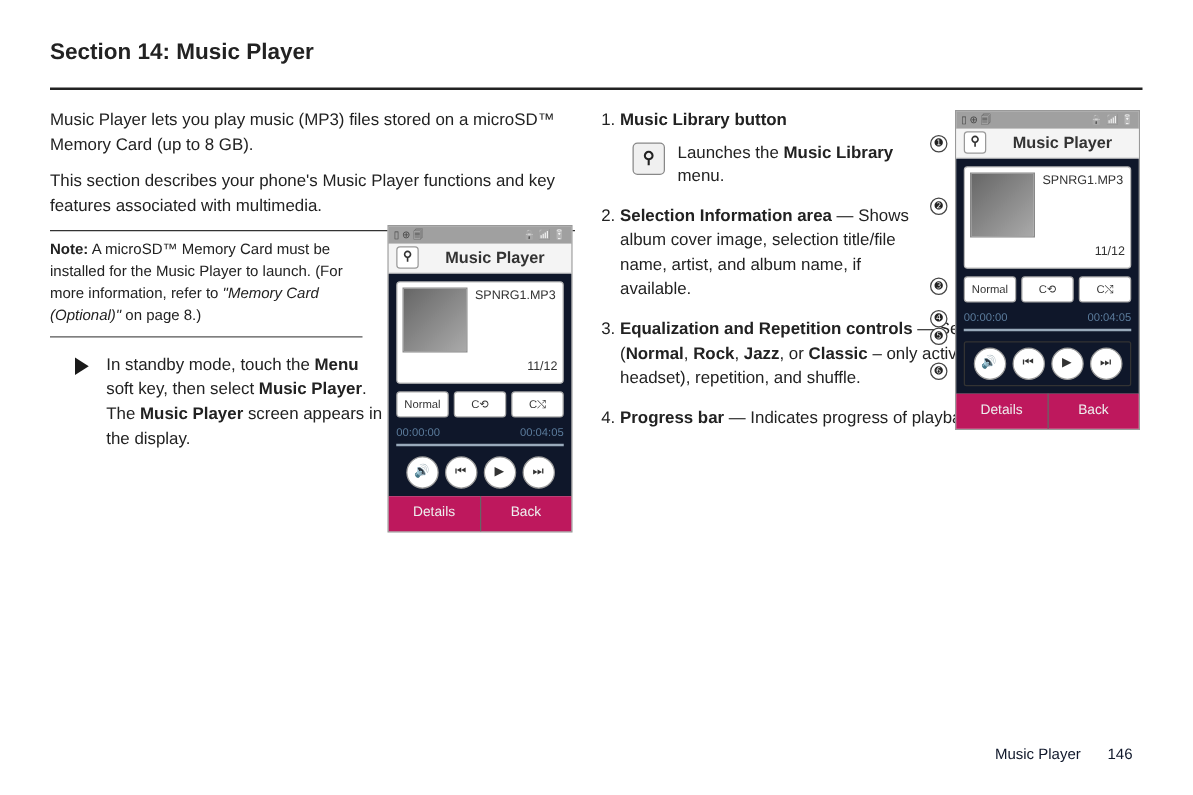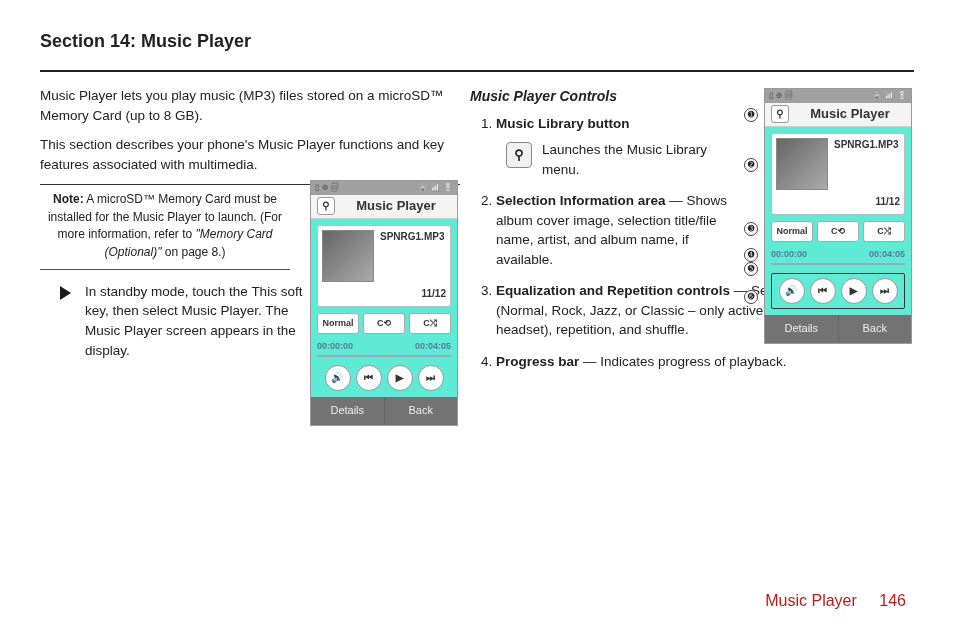--- a/index.html
+++ b/index.html
@@ -16,73 +16,73 @@
   }
   .section-title { font-size: 18px; font-weight: bold; margin-bottom: 16px; }
   .section-title .thin { font-weight: 700; }
   hr.title-rule { border: none; border-top: 2.5px solid #222; margin-bottom: 14px; }
   .columns { display: flex; gap: 10px; }
   .col-left { flex: 0 0 420px; }
   .col-right { flex: 1; }
   .intro p { margin-bottom: 10px; }
   .sub-heading { font-weight: 900; font-size: 14px; margin-top: 8px; margin-bottom: 4px; font-family: Arial, sans-serif; letter-spacing: -0.2px; }
   hr.sub-rule { border: none; border-top: 1.5px solid #333; margin-bottom: 6px; }
-  .note-box { margin-bottom: 8px; font-size: 12px; text-align: center; }
+  .note-box { margin-bottom: 8px; font-size: 12px; }
   .note-box .note-label { font-weight: bold; }
   .note-ref { font-style: italic; }
   hr.note-rule { border: none; border-top: 1px solid #555; margin: 6px 0 12px 0; }
   .step-row { display:flex; align-items:flex-start; gap:14px; padding-left: 20px; }
   .step-arrow { width:0; height:0; border-top:7px solid transparent; border-bottom:7px solid transparent; border-left:11px solid #1a1a1a; margin-top:4px; flex-shrink:0; }
   .step-text { flex:1; padding-right: 150px; }
-  .bold { font-weight: normal; }
+  .bold { font-weight: bold; }
 
   
   .phone {
     position: absolute;
     border: 1px solid #999;
     background: #eee;
     font-size: 11px;
     color: #333;
   }
   .phone-1 { left: 310px; top: 180px; width: 148px; }
   .phone-2 { left: 764px; top: 88px; width: 148px; }
   .ph-status { height: 14px; background: #a0a0a0; display:flex; justify-content:space-between; padding:0 4px; align-items:center; font-size:8px; color:#444; }
   .ph-status span { filter: grayscale(1); }
   .ph-title-row { display:flex; align-items:center; background:#f4f4f4; border-bottom:1px solid #ccc; padding:2px 6px; gap:6px; }
   .ph-search { width:18px; height:18px; border:1px solid #999; border-radius:3px; background:#fff; display:flex; align-items:center; justify-content:center;font-size:10px;font-weight:bold; }
   .ph-title { font-weight:bold; font-size:13px; flex:1; text-align:center; }
-  .ph-body { background:#5eead4; padding:6px;font-weight:bold; }
+  .ph-body { background:#0f172a; padding:6px; }
   .ph-album-row { display:flex; gap:6px; border:1px solid #bbb; border-radius:3px; background:#fff; padding:4px; }
   .ph-album { width:52px; height:52px; background:linear-gradient(135deg,#666,#aaa); border:1px solid #888; }
   .ph-track-info { flex:1; display:flex; flex-direction:column; justify-content:space-between; font-size:10px; }
   .ph-track-count { text-align:right;margin-top:43px; }
   .ph-eq-row { display:flex; gap:4px; margin-top:6px; }
   .ph-eq-btn { flex:1; border:1px solid #aaa; border-radius:3px; background:#fff; text-align:center; font-size:9px; padding:3px 0; }
   .ph-progress { display:flex; justify-content:space-between; font-size:9px; margin-top:6px; color:#5a7a9a; border-bottom:2px solid #9ab; padding-bottom:2px; }
   .ph-ctrl-row { display:flex; gap:5px; margin-top:8px; justify-content:center; }
   .ph-ctrl { width:26px; height:26px; border:1px solid #999; border-radius:50%; background:#fff; display:flex; align-items:center; justify-content:center; font-size:10px; }
-  .ph-softkeys { display:flex; background:#737373;align-items:flex-end; }
+  .ph-softkeys { display:flex; background:#be185d;align-items:flex-end; }
   .ph-softkey { flex:1; text-align:center; color:#eee; font-size:11px; padding:6px 0; border-right:1px solid #666; }
   .ph-softkey:last-child { border-right:none; }
 
   
   .callouts { position:absolute; left:744px; top:100px; width:18px; font-size:10px; }
   .co { position:absolute; left:0; width:14px; height:14px; border:1px solid #444; border-radius:50%; text-align:center; line-height:12px; background:#fff; font-size:8px; }
 
   
   .controls-heading { font-style: italic; font-weight: bold; font-size: 14px; margin-bottom:8px; }
   ol.controls { list-style: decimal; padding-left: 26px; }
   ol.controls > li { margin-bottom: 12px; font-size:13.5px; }
   ol.controls .li-title { font-weight: bold; margin-top: 48px; }
   .lib-row { display:flex; gap:10px; align-items:flex-start; margin-top:6px; padding-left:10px; }
   .lib-icon { width:26px; height:26px; border:1px solid #888; border-radius:4px; background:#f0f0f0; display:flex; align-items:center; justify-content:center; font-size:13px; flex-shrink:0; margin-top:2px; font-weight:bold; }
   .li-body { padding-right: 170px; }
   .li-body-full { padding-right: 0; }
 
-  .footer { position:absolute; right:48px; bottom:24px; font-size:16px; color:#b91c1c; }
+  .footer { position:absolute; right:48px; bottom:24px; font-size:12px; color:#0f172a; }
   .footer .pg { margin-left: 18px; }
 </style>
 </head>
 <body>
 
 <div class="section-title">
   <span>Section 14:</span>
   <span class="thin">Music Player</span>
 </div>
 <hr class="title-rule">
@@ -99,27 +99,26 @@
 
     <div class="note-box" style="padding-right:170px;">
       <span class="note-label">Note:</span>
       <span>A microSD™ Memory Card must be installed for the Music Player to launch. (For more information, refer to </span><span class="note-ref">"Memory Card (Optional)"</span><span> on page 8.)</span>
     </div>
     <hr class="note-rule" style="width:250px;">
 
     <div class="step-row">
       <div class="step-arrow"></div>
       <div class="step-text">
-        <span>In standby mode, touch the </span><span class="bold">This</span><span> soft key, then select </span><span class="bold">Music Player</span><span>. The </span><span class="bold">Music Player</span><span> screen appears in the display.</span>
+        <span>In standby mode, touch the </span><span class="bold">Menu</span><span> soft key, then select </span><span class="bold">Music Player</span><span>. The </span><span class="bold">Music Player</span><span> screen appears in the display.</span>
       </div>
     </div>
   </div>
 
   <div class="col-right">
-    <div class="controls-heading">Music Player Controls</div>
     <ol class="controls">
       <li>
         <div class="li-body">
           <span class="li-title">Music Library button</span>
           <div class="lib-row">
             <div class="lib-icon">
                 <span>⚲</span>
               </div>
             <div>
               <span>Launches the </span><span class="bold">Music Library</span><span> menu.</span>

